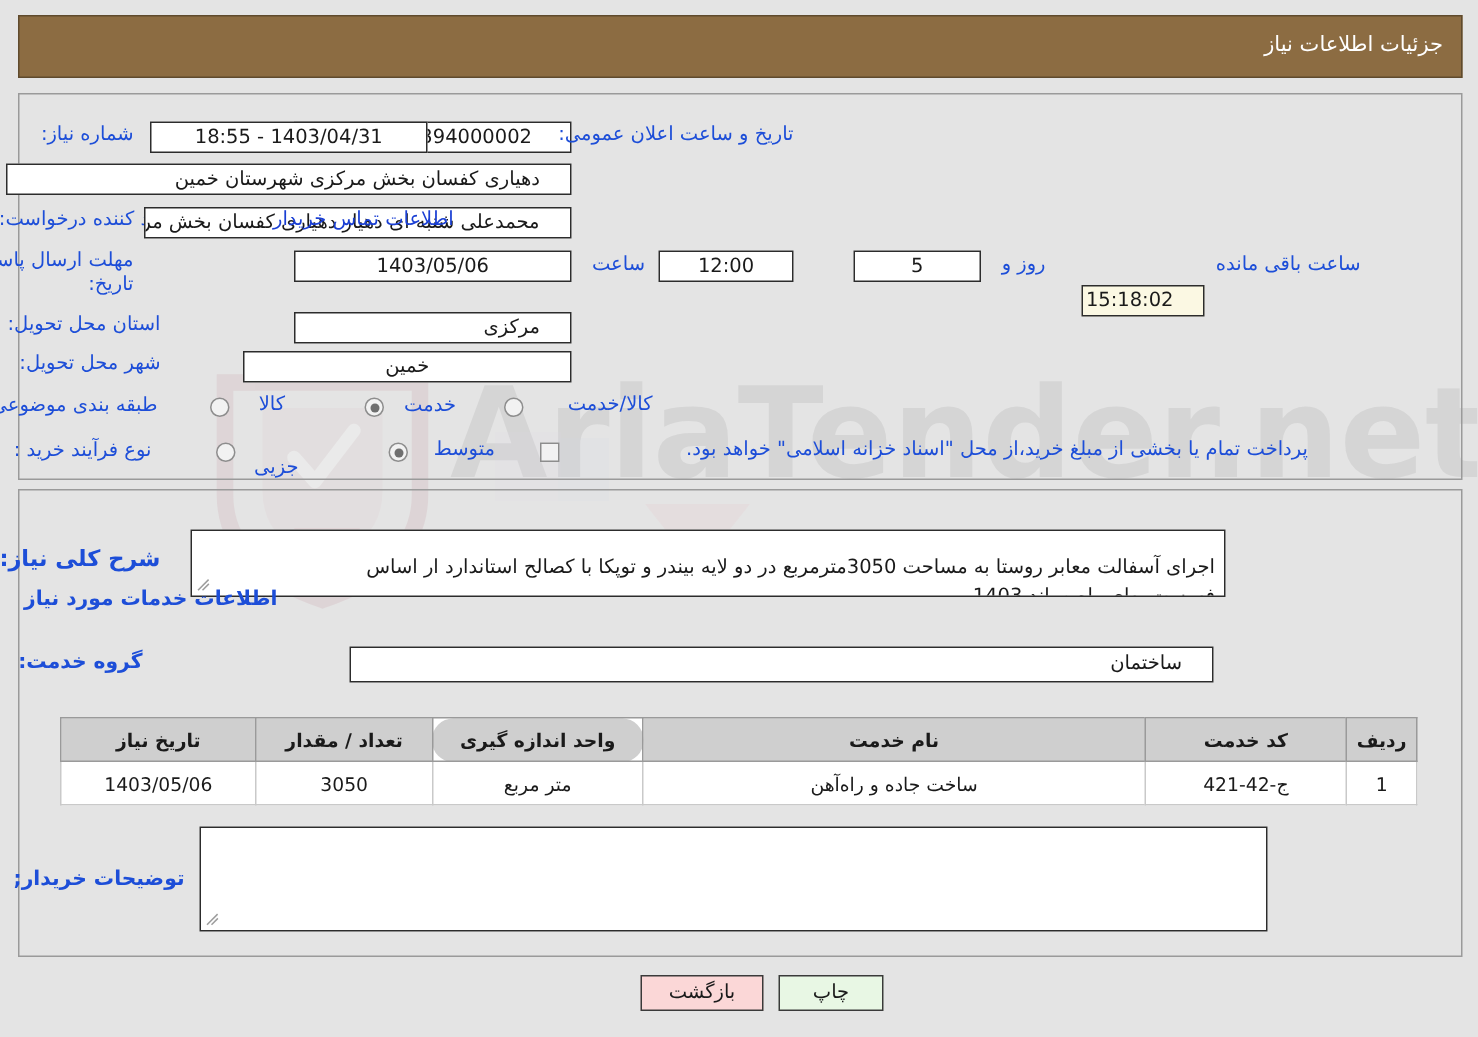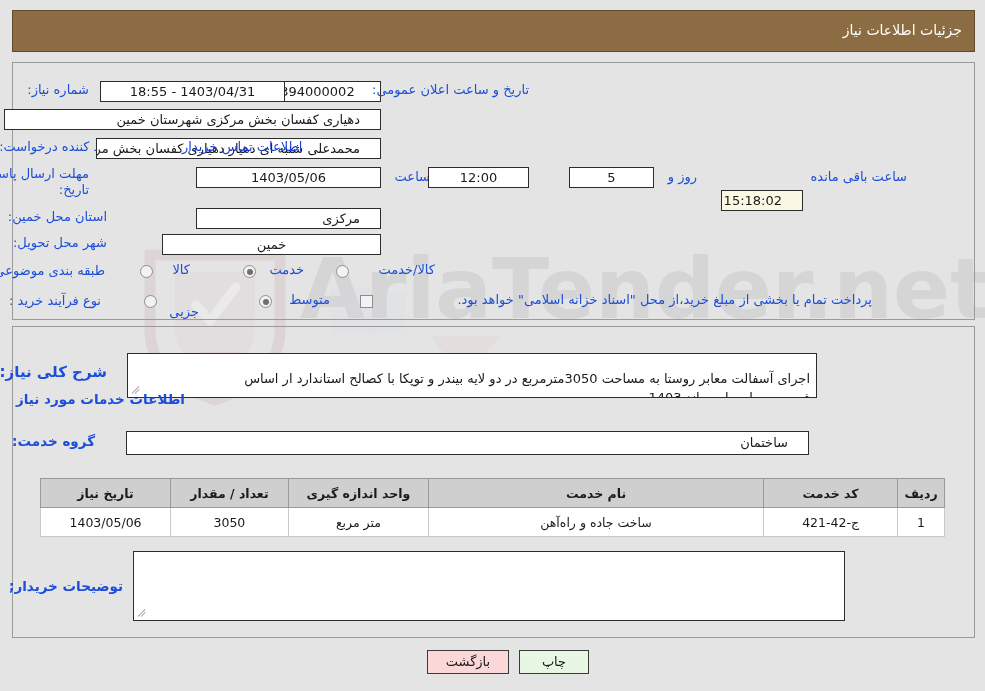--- a/index.html
+++ b/index.html
@@ -181,21 +181,21 @@
     color: #1a1a1a;
     font-size: 12.5px;
     height: 28px;
     padding: 0 6px;
     text-align: center;
     white-space: nowrap;
   }
   .col-row   { width: 34px; }
   .col-code  { width: 134px; }
   .col-name  { width: 364px; }
-  .col-unit  { width: 132px; }
+  .col-unit  { width: 132px; border-radius: 14px; }
   .col-qty   { width: 110px; }
   .col-date  { width: 126px; }
 
   
   .btn {
     position: absolute;
     border: 1px solid #3a3a3a;
     box-sizing: border-box;
     font-size: 13px;
     color: #1a1a1a;
@@ -249,29 +249,29 @@
 
   <div class="lbl" style="right:866px; top:139px;">ایجاد کننده درخواست:</div>
   <div class="fld rtl-text" style="right:604px; top:138px; width:285px; left:320px;">محمدعلی شنبه ای دهیار  دهیاری کفسان بخش مرکزی شهرستان خمین</div>
   <div class="lbl link" style="left:182px; top:139px;">اطلاعات تماس خریدار</div>
 
   <div class="lbl" style="right:896px; top:166px;">مهلت ارسال پاسخ: تا</div>
   <div class="lbl" style="right:896px; top:182px;">تاریخ:</div>
   <div class="fld" style="right:604px; top:167px; width:185px;">1403/05/06</div>
 
   <div class="lbl" style="right:555px; top:169px;">ساعت</div>
-  <div class="fld" style="right:456px; top:167px; width:101px;">12:00</div>
+  <div class="fld" style="right:456px; top:167px; width:90px;">12:00</div>
 
   <div class="fld" style="right:331px; top:167px; width:85px;">5</div>
   <div class="lbl" style="right:288px; top:169px;">روز و</div>
 
   <div class="fld cream" style="right:182px; top:167px; width:82px;">15:18:02</div>
   <div class="lbl" style="right:78px; top:169px;">ساعت باقی مانده</div>
 
-  <div class="lbl" style="right:878px; top:209px;">استان محل خمین:</div>
+  <div class="lbl" style="right:878px; top:209px;">استان محل تحویل:</div>
   <div class="fld rtl-text" style="right:604px; top:208px; width:185px;">مرکزی</div>
 
   <div class="lbl" style="right:878px; top:235px;">شهر محل تحویل:</div>
   <div class="fld rtl-text" style="right:604px; top:234px; width:219px;text-align:center;">خمین</div>
 
   <div class="lbl" style="right:880px; top:263px;">طبقه بندی موضوعی:</div>
 
   <div class="radio" style="right:832px; top:265px;"></div>
   <div class="lbl" style="right:795px; top:262px;">کالا</div>
 
@@ -298,21 +298,21 @@
 
   <div class="textbox" style="right:168px; top:353px; width:690px; height:45px;">
     <div>اجرای آسفالت معابر روستا به مساحت 3050مترمربع در دو لایه بیندر و توپکا با کصالح استاندارد ار اساس</div>
     <div>فهرست بهای راه و باند 1403.</div>
     <span class="resize-grip"></span>
   </div>
 
   <div class="lbl bold" style="right:800px; top:391px; font-size:13.5px;">اطلاعات خدمات مورد نیاز</div>
 
   <div class="lbl bold" style="right:890px; top:433px; font-size:13.5px;">گروه خدمت:</div>
-  <div class="fld rtl-text" style="right:176px; top:431px; width:683px; height:24px; line-height:22px;">ساختمان</div>
+  <div class="fld rtl-text" style="right:176px; top:431px; width:576px; height:24px; line-height:22px;">ساختمان</div>
 
   <table id="svc-table">
     <thead>
       <tr>
         <th class="col-row">ردیف</th>
         <th class="col-code">کد خدمت</th>
         <th class="col-name">نام خدمت</th>
         <th class="col-unit">واحد اندازه گیری</th>
         <th class="col-qty">تعداد / مقدار</th>
         <th class="col-date">تاریخ نیاز</th>

